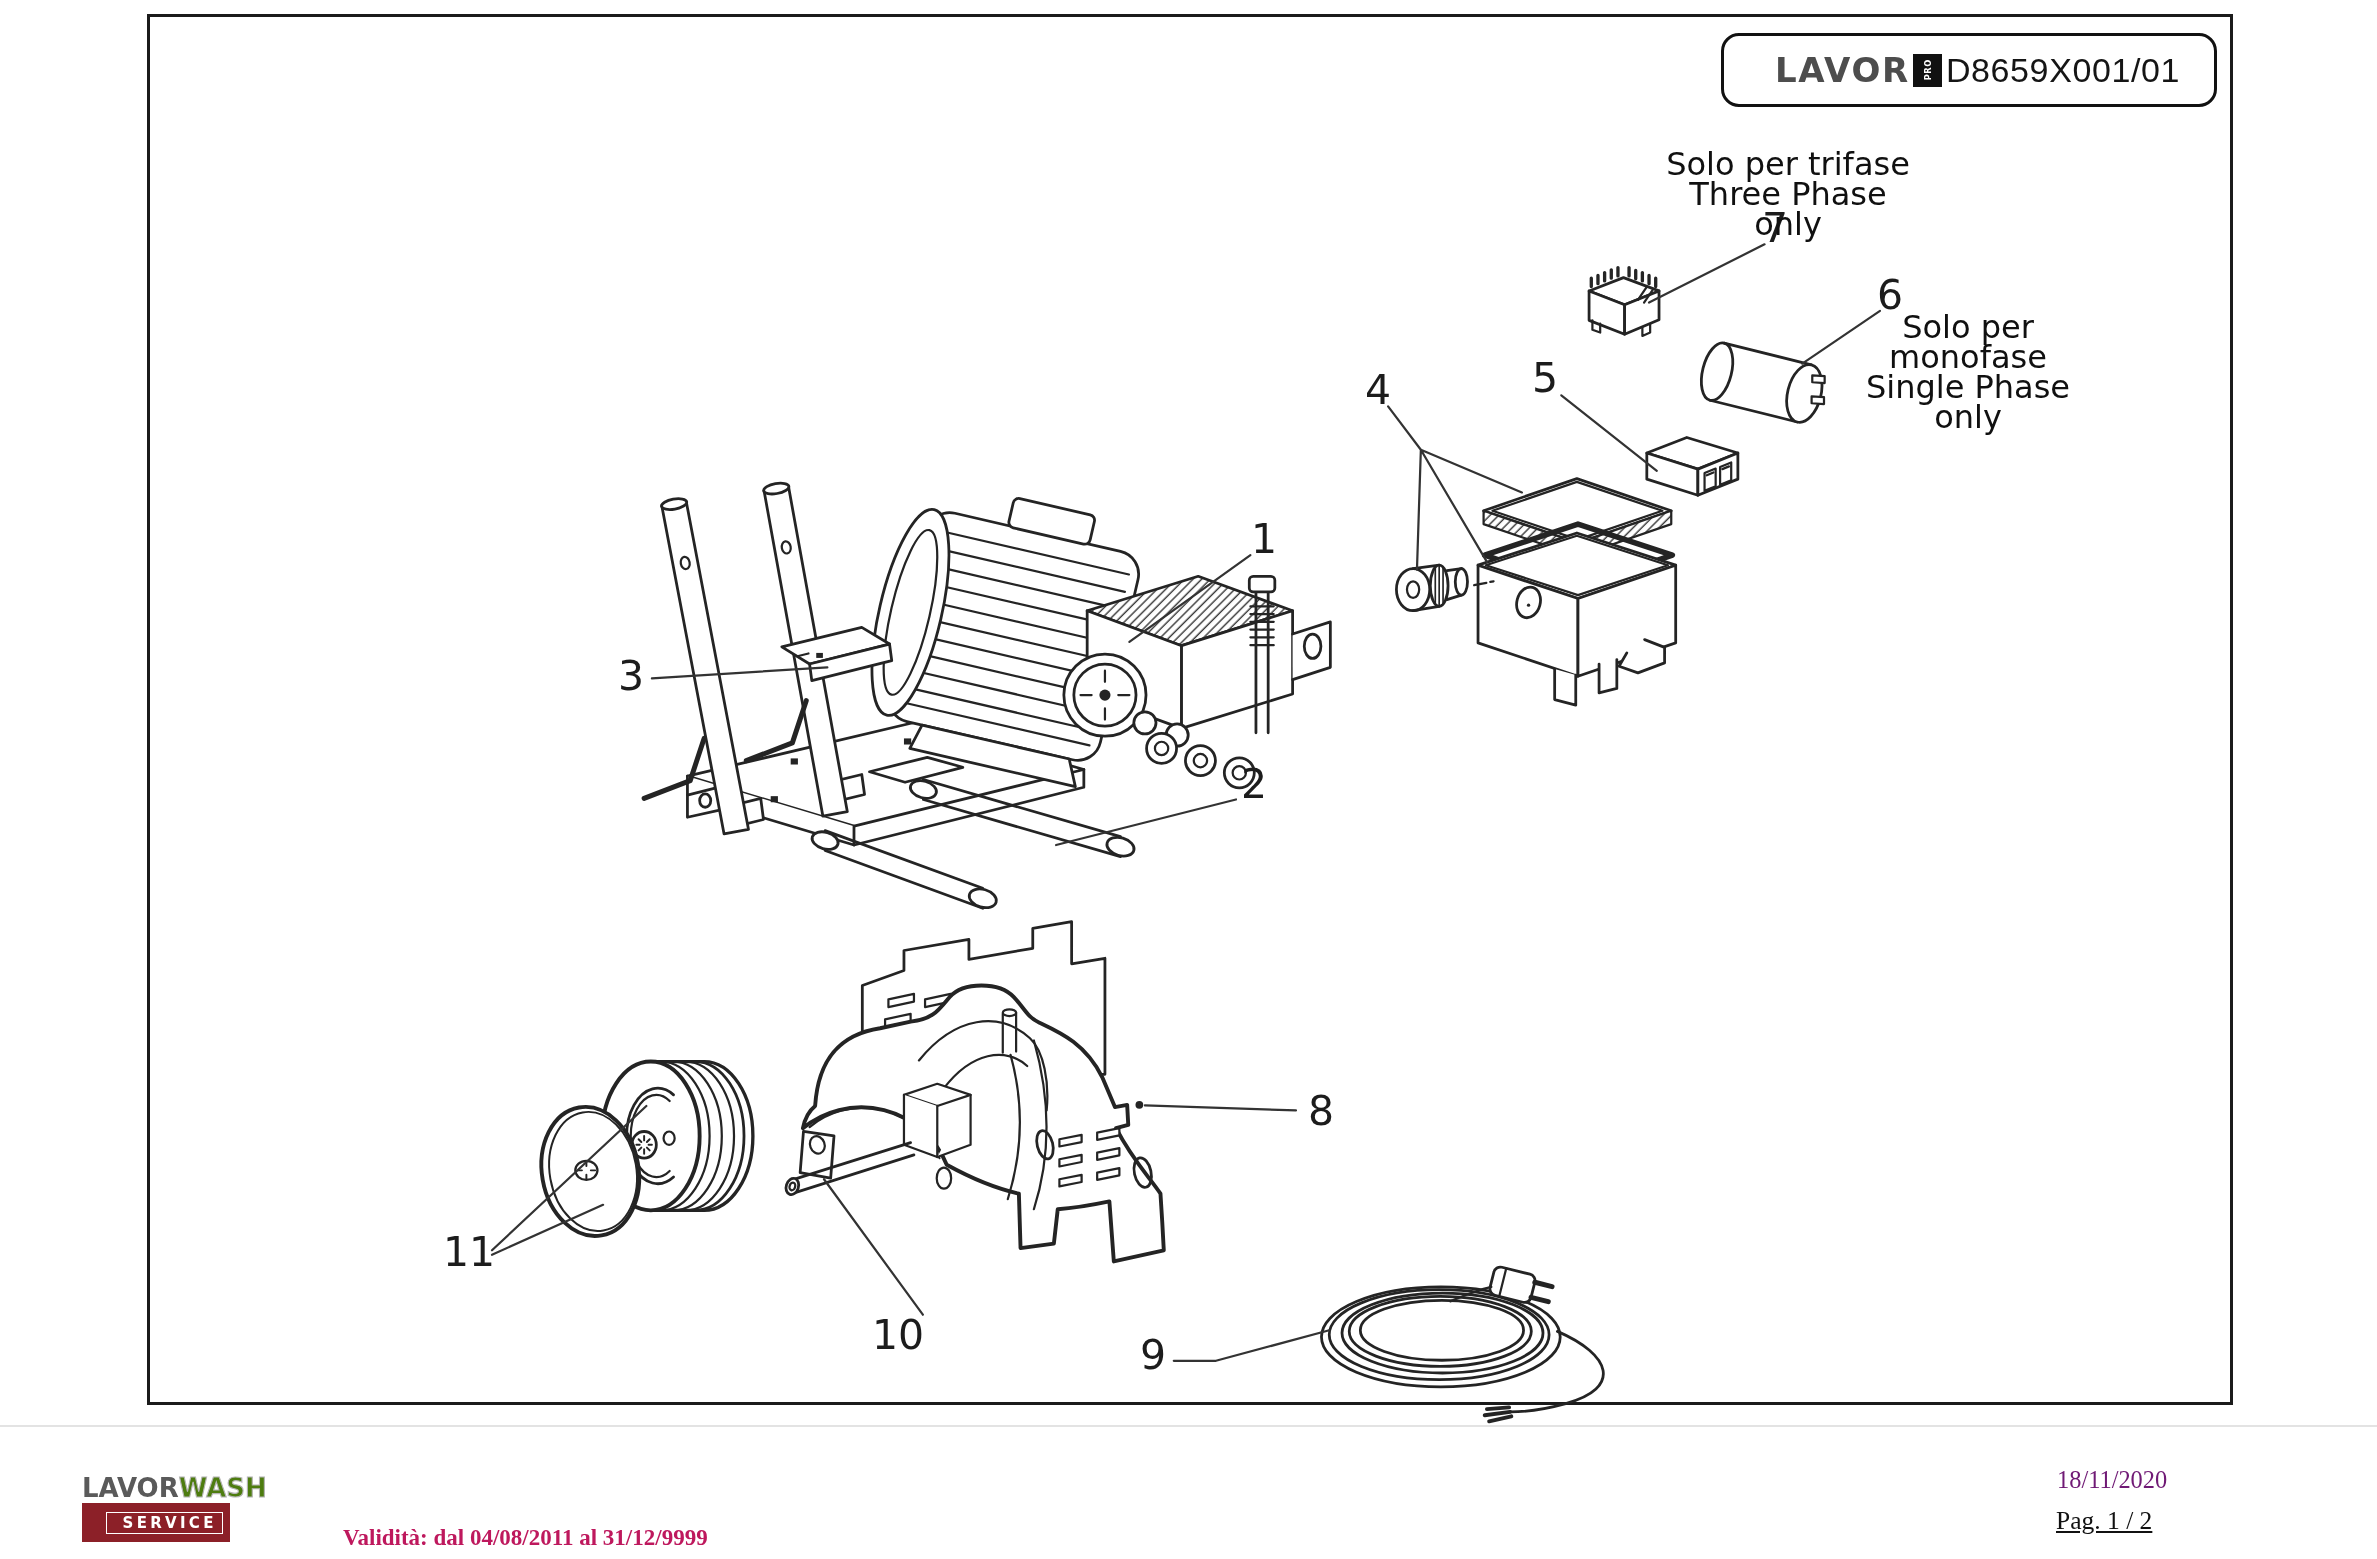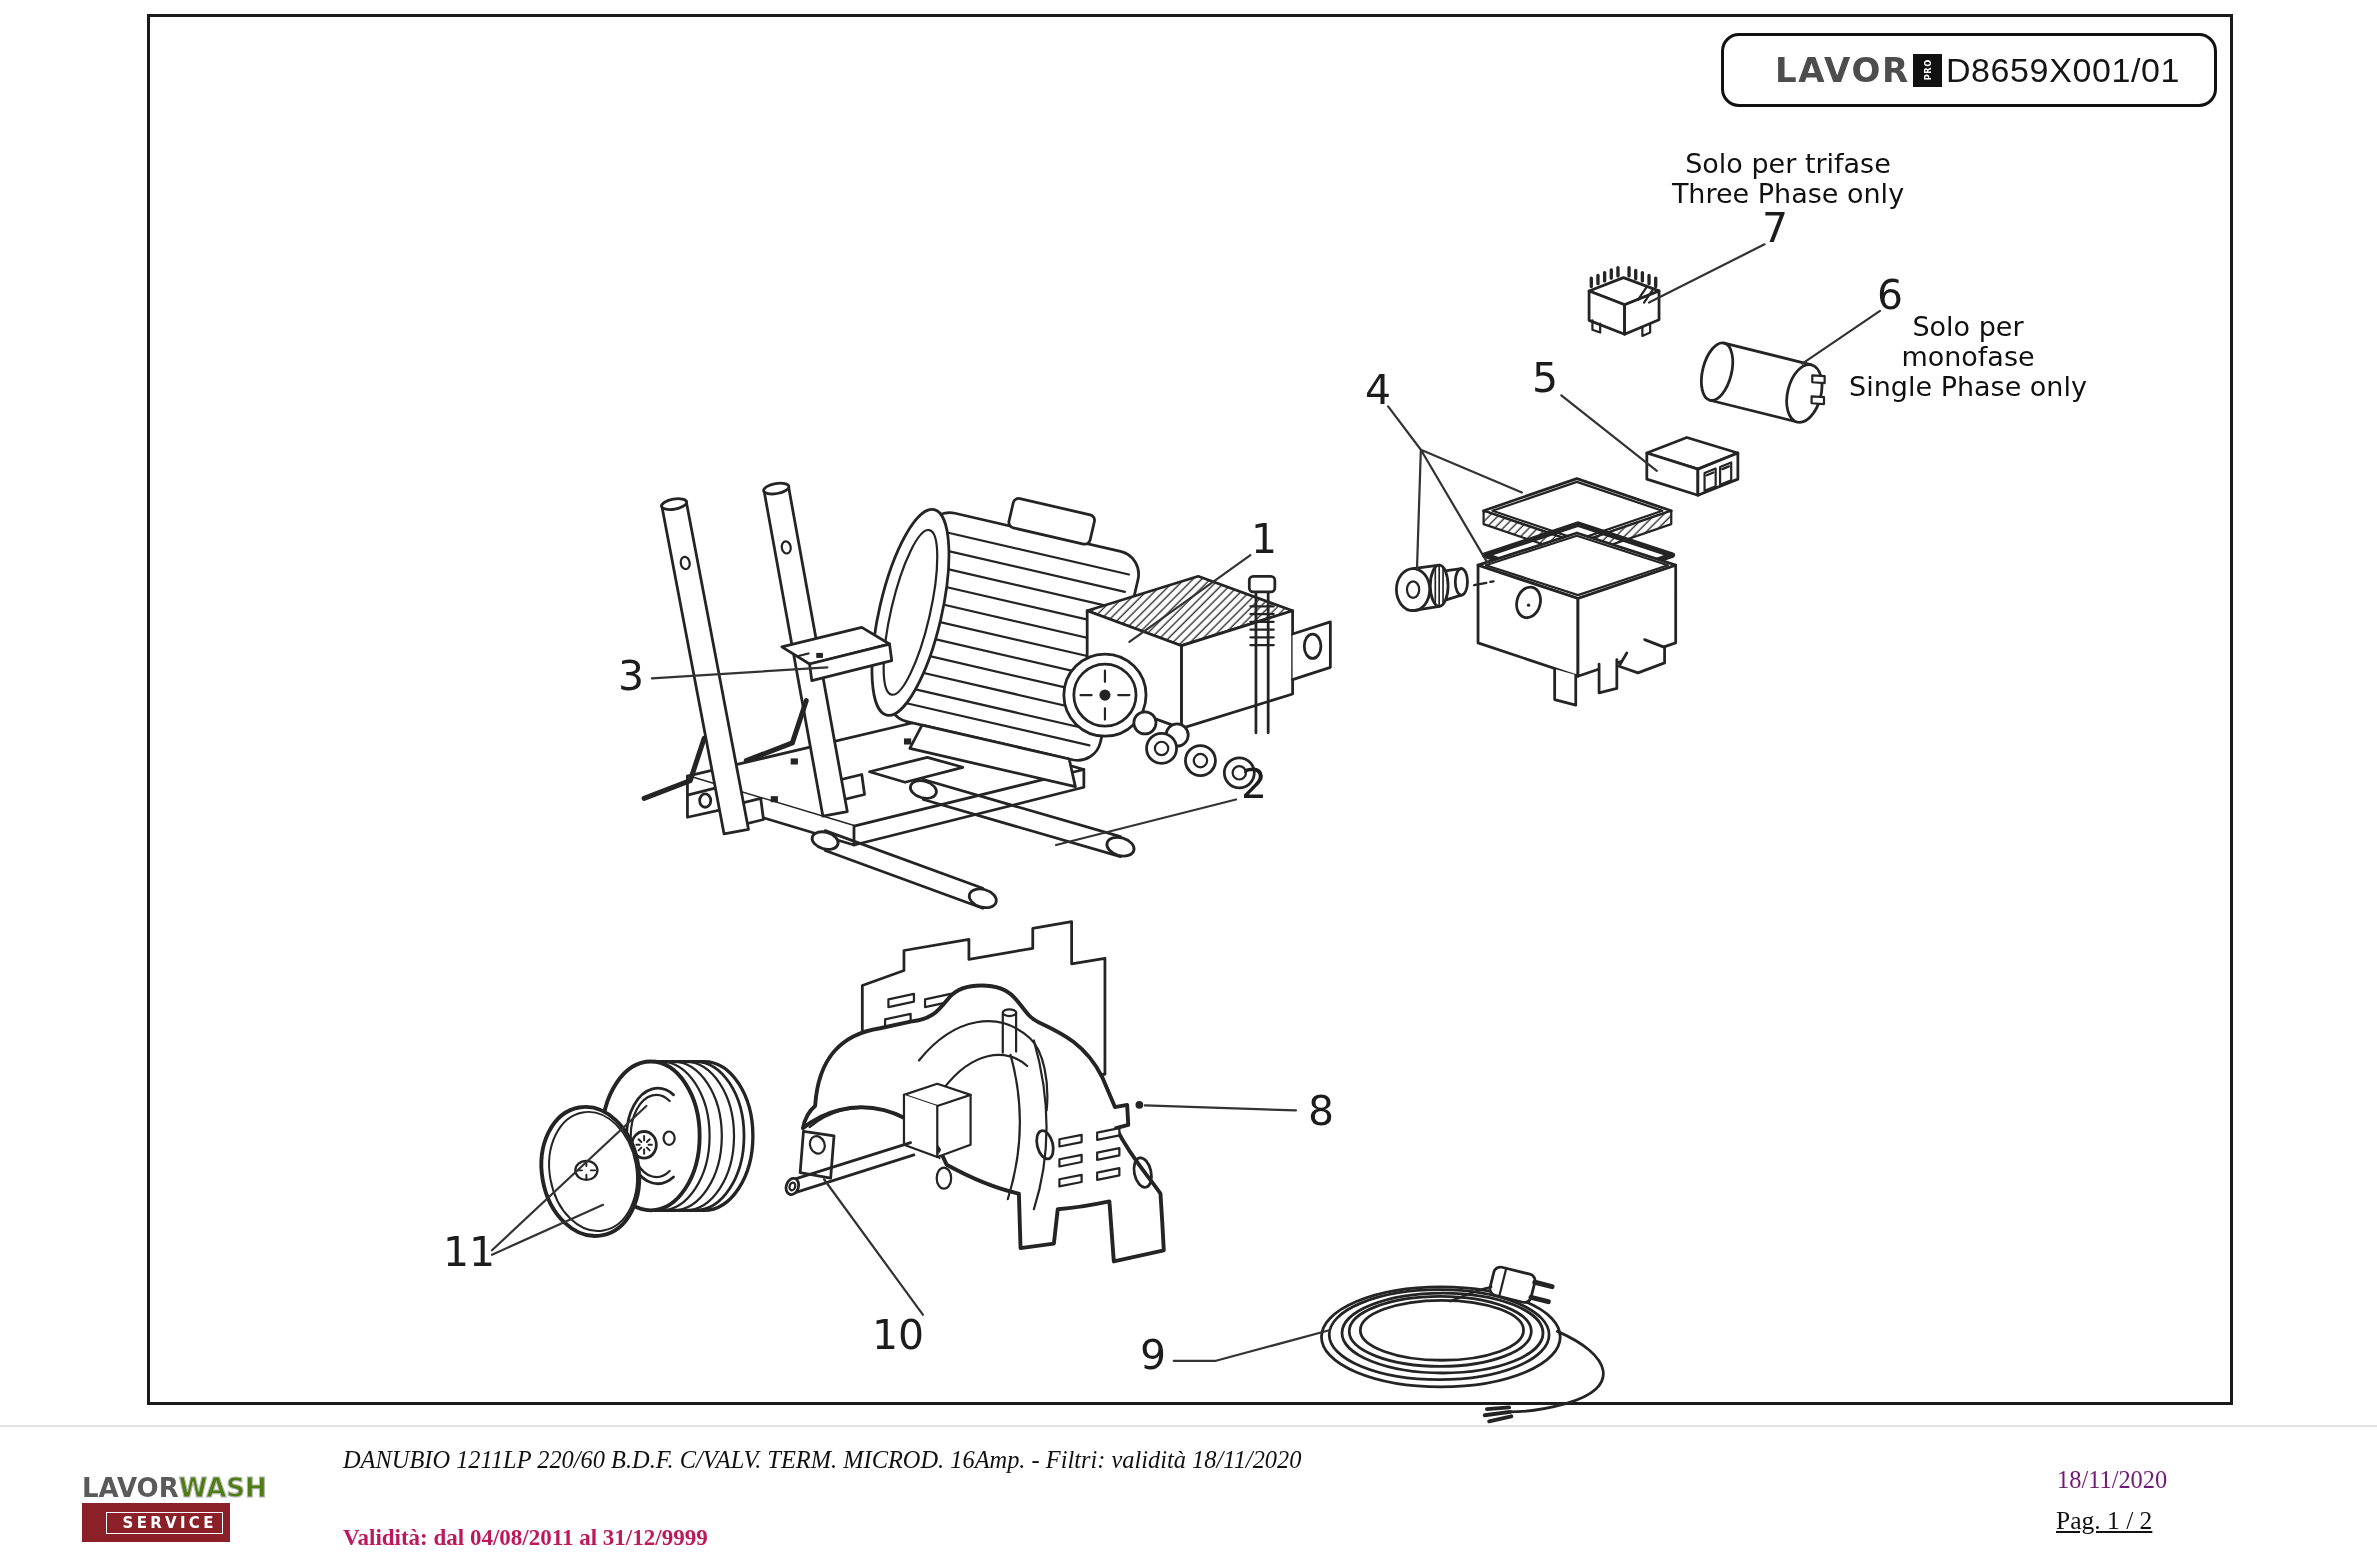--- a/index.html
+++ b/index.html
@@ -3,21 +3,21 @@
 <meta charset="utf-8">
 <style>
   html,body{margin:0;padding:0;background:#fff;}
   .page{position:relative;width:2377px;height:1559px;background:#ffffff;overflow:hidden;
         font-family:"DejaVu Sans",sans-serif;color:#161616;}
   .frame{position:absolute;left:147px;top:14px;width:2086px;height:1391px;
          border:3.9px solid #1b1b1b;box-sizing:border-box;background:#fff;}
   .diagram-svg{position:absolute;left:0;top:0;width:2377px;height:1559px;}
   .part-label{position:absolute;transform:translate(-50%,-50%);font-size:41px;
               font-family:"DejaVu Sans",sans-serif;color:#1c1c1c;line-height:1;}
-  .note{position:absolute;text-align:center;font-size:27px;line-height:30px;color:#101010;}
+  .note{position:absolute;text-align:center;font-size:32px;line-height:30px;color:#101010;}
   .title-box{position:absolute;left:1721px;top:33px;width:496px;height:74px;
              border:3.3px solid #111;border-radius:18px;box-sizing:border-box;
              display:flex;align-items:center;padding:0 34px 0 51px;background:#fff;}
   .brand-wrap{display:flex;align-items:center;}
   .brand-text{font-size:34px;font-weight:bold;letter-spacing:1.7px;color:#4d4d4d;
               font-family:"DejaVu Sans",sans-serif;}
   .brand-badge{width:29px;height:33px;background:#111;color:#fff;margin-left:3.3px;
                display:flex;align-items:center;justify-content:center;}
   .brand-badge span{font-size:8.3px;font-weight:bold;letter-spacing:0.6px;
                     writing-mode:vertical-rl;transform:rotate(180deg);}
@@ -348,19 +348,18 @@
 
   <div class="footer-logo">
     <div class="word">
       <span class="w1">LAVOR</span><span class="w2">WASH</span>
     </div>
     <div class="service-bar" style="background:#8c2028">
       <span>SERVICE</span>
     </div>
   </div>
 
-  <div class="f-sub">DANUBIO 1211LP 220/60 B.D.F. C/VALV. TERM. MICROD. 16Amp. - Filtri: validità 18/11/2020</div>
   <div class="f-val">Validità: dal 04/08/2011 al 31/12/9999</div>
   <div class="f-date">18/11/2020</div>
   <div class="f-page">Pag. 1 / 2</div>
 
 </div>
 
 
 </body></html>

